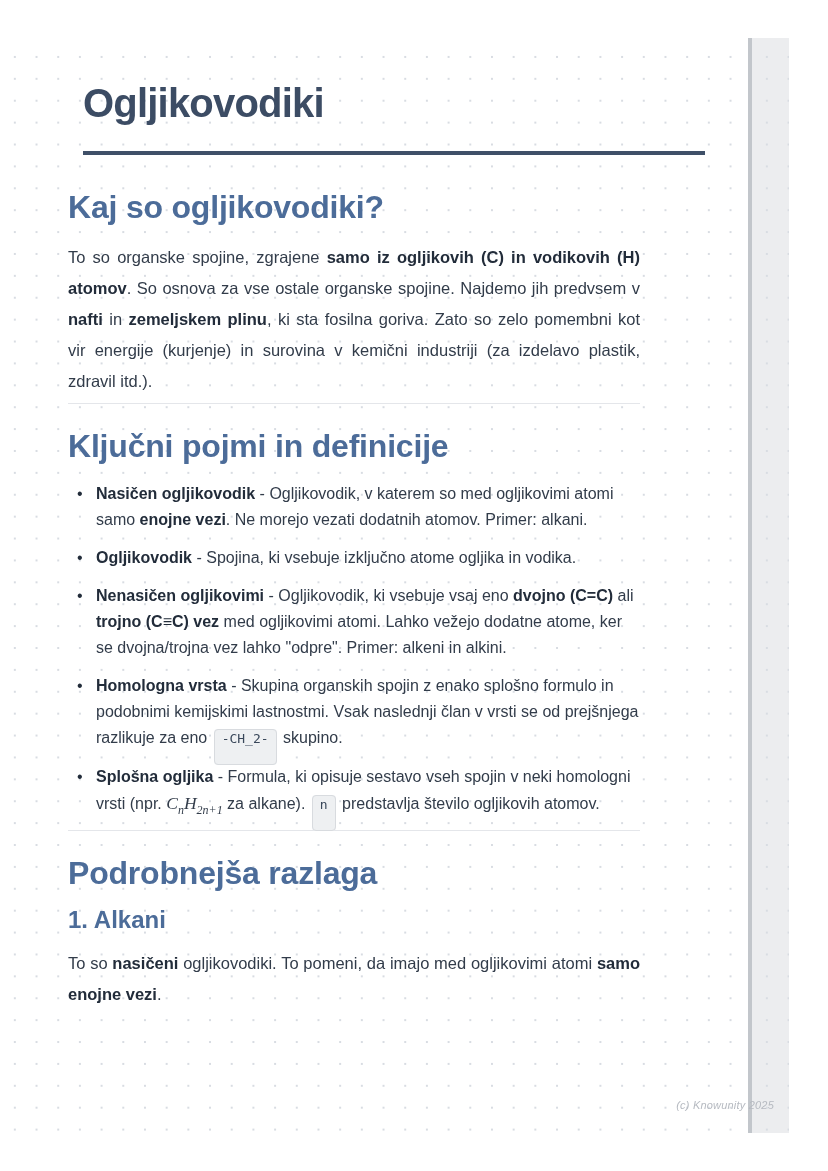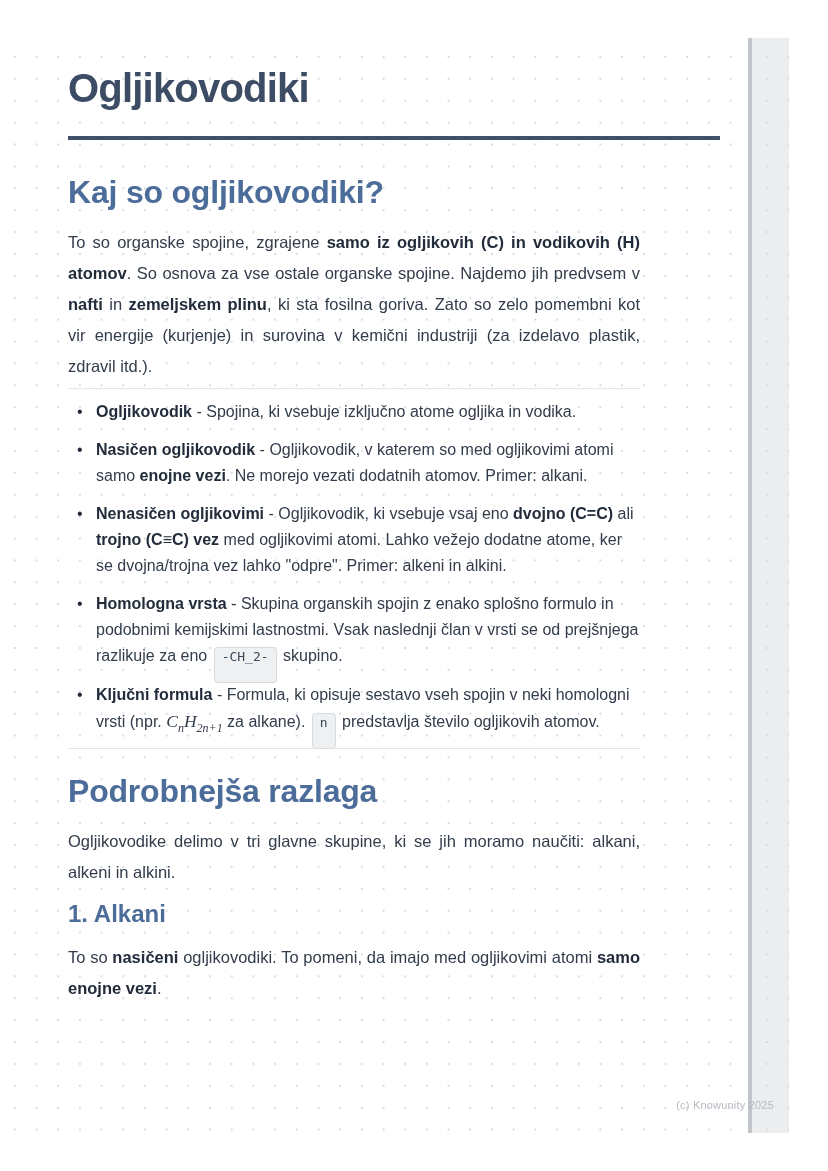--- a/index.html
+++ b/index.html
@@ -25,21 +25,21 @@
     background-image:radial-gradient(circle, var(--dot-color) 1.15px, transparent 1.3px);
     background-size:21.7px 21.9px;
     background-position:4px 8px;
   }
   .page-body{position:absolute;left:0;top:38px;width:748px;height:1095px;}
   .page-edge-line{position:absolute;left:748px;top:38px;width:4px;height:1095px;background:var(--edge-line);}
   .page-edge-strip{position:absolute;left:752px;top:38px;width:37px;height:1095px;background-color:var(--edge-strip);}
 
   .content{position:absolute;left:68px;top:64px;width:652px;color:var(--body-color);}
   h1{
-    margin:0;font-size:40px;line-height:48px;font-weight:800;letter-spacing:-0.8px;
+    margin:15px;font-size:40px;line-height:48px;font-weight:800;letter-spacing:-0.8px;
     color:var(--title-color);padding-bottom:24px;border-bottom:4px solid var(--rule-color);
   }
   .col{width:572px;}
   h2{margin:28px 0 20px;font-size:32px;line-height:29px;font-weight:700;color:var(--heading-color);letter-spacing:-0.2px;}
   h2.first{margin-top:38px;margin-bottom:20px;}
   h3{margin:14px 0 16px;font-size:24px;line-height:24px;font-weight:700;color:var(--heading-color);}
   p{margin:0;font-size:16.5px;line-height:31px;text-align:justify;}
   p.lead{margin-top:13px;}
   hr{border:none;border-top:1px solid var(--divider-color);margin:6px 0 0;}
   hr.second{margin-top:10px;}
@@ -50,21 +50,21 @@
   code{
     font-family:"DejaVu Sans Mono",monospace;font-size:13px;color:var(--code-text);
     background:var(--code-bg);border:1px solid var(--code-border);border-radius:4px;
     padding:1px 7px 18px;white-space:nowrap;margin:0 2px;
   }
   .math{font-family:"Liberation Serif",serif;font-size:17.5px;font-style:italic;white-space:nowrap;}
   .math i{font-style:italic;}
   .math sub{font-size:12px;line-height:0;}
   .footer{
     position:absolute;top:1099px;left:598px;width:176px;text-align:right;
-    font-size:11px;letter-spacing:0.2px;color:var(--footer-text);z-index:5;
+    font-size:11px;letter-spacing:0.2px;color:var(--footer-text);z-index:5;font-style:italic;
   }
 </style>
 </head>
 <body>
 
 <div class="canvas">
 
   <div class="dot-field page-body"></div>
   <div class="page-edge-line"></div>
   <div class="dot-field page-edge-strip"></div>
@@ -73,32 +73,32 @@
 
     <h1>Ogljikovodiki</h1>
 
     <div class="col">
 
       <h2 class="first">Kaj so ogljikovodiki?</h2>
       <p class="lead">To so organske spojine, zgrajene <b>samo iz ogljikovih (C) in vodikovih (H) atomov</b>. So osnova za vse ostale organske spojine. Najdemo jih predvsem v <b>nafti</b> in <b>zemeljskem plinu</b>, ki sta fosilna goriva. Zato so zelo pomembni kot vir energije (kurjenje) in surovina v kemični industriji (za izdelavo plastik, zdravil itd.).</p>
 
       <hr>
 
+      <h2>Ključni pojmi in definicije</h2>
       <ul>
+        <li><b>Nasičen ogljikovodik</b> - Ogljikovodik, v katerem so med ogljikovimi atomi samo <b>enojne vezi</b>. Ne morejo vezati dodatnih atomov. Primer: alkani.</li>
         <li><b>Ogljikovodik</b> - Spojina, ki vsebuje izključno atome ogljika in vodika.</li>
-        <li><b>Nasičen ogljikovodik</b> - Ogljikovodik, v katerem so med ogljikovimi atomi samo <b>enojne vezi</b>. Ne morejo vezati dodatnih atomov. Primer: alkani.</li>
         <li><b>Nenasičen ogljikovimi</b> - Ogljikovodik, ki vsebuje vsaj eno <b>dvojno (C=C)</b> ali <b>trojno (C≡C) vez</b> med ogljikovimi atomi. Lahko vežejo dodatne atome, ker se dvojna/trojna vez lahko "odpre". Primer: alkeni in alkini.</li>
         <li><b>Homologna vrsta</b> - Skupina organskih spojin z enako splošno formulo in podobnimi kemijskimi lastnostmi. Vsak naslednji član v vrsti se od prejšnjega razlikuje za eno <code>-CH_2-</code> skupino.</li>
-        <li><b>Ključni formula</b> - Formula, ki opisuje sestavo vseh spojin v neki homologni vrsti (npr. <span class="math"><i>C</i><sub>n</sub><i>H</i><sub>2n+1</sub></span> za alkane). <code>n</code> predstavlja število ogljikovih atomov.</li>
+        <li><b>Splošna ogljika</b> - Formula, ki opisuje sestavo vseh spojin v neki homologni vrsti (npr. <span class="math"><i>C</i><sub>n</sub><i>H</i><sub>2n+1</sub></span> za alkane). <code>n</code> predstavlja število ogljikovih atomov.</li>
       </ul>
 
       <hr class="second">
 
       <h2>Podrobnejša razlaga</h2>
-      <p>Ogljikovodike delimo v tri glavne skupine, ki se jih moramo naučiti: alkani, alkeni in alkini.</p>
 
       <h3>1. Alkani</h3>
       <p>To so <b>nasičeni</b> ogljikovodiki. To pomeni, da imajo med ogljikovimi atomi <b>samo enojne vezi</b>.</p>
 
     </div>
   </div>
 
   <div class="footer">(c) Knowunity 2025</div>
 
 </div>

